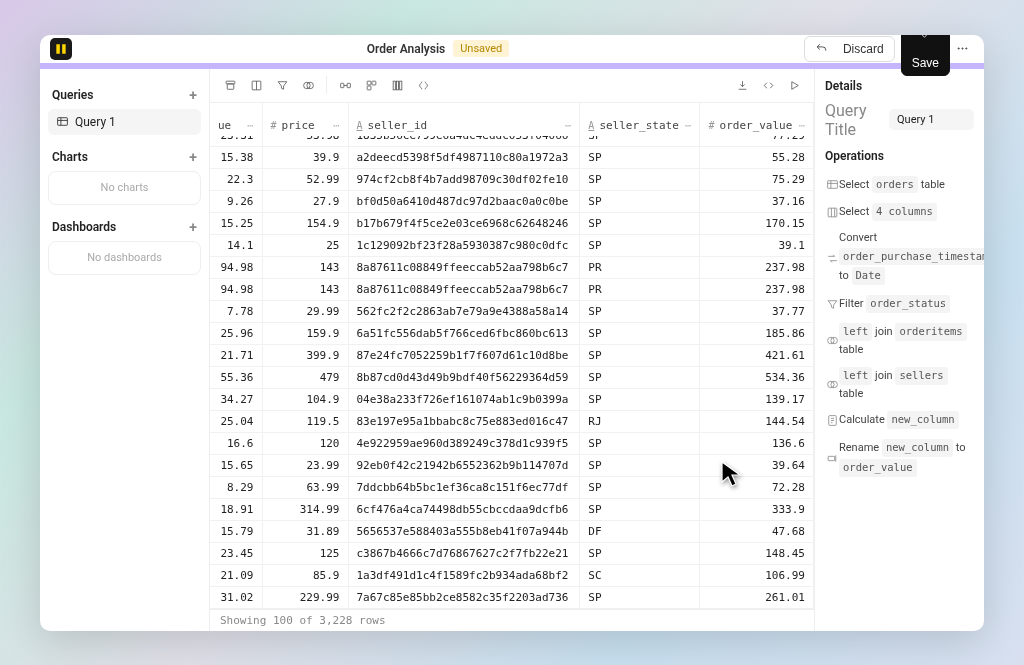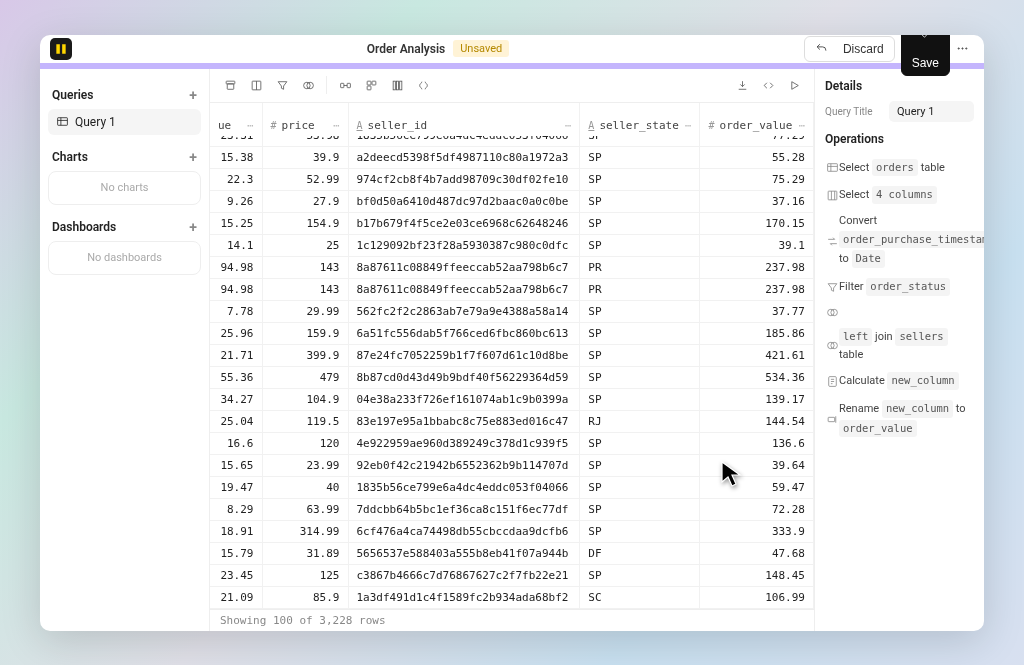--- a/index.html
+++ b/index.html
@@ -168,21 +168,21 @@
 
   
   .right {
     width: 170px;
     border-left: 1px solid #eee;
     padding: 10px 10px;
     overflow-y: auto;
   }
   .rp-head { font-weight: 600; font-size: 12px; margin-bottom: 8px; }
   .field-row { display: flex; align-items: center; gap: 8px; margin-bottom: 10px; }
-  .field-label { color: #888; font-size: 10px; width: 56px; }
+  .field-label { color: #888; font-size: 16px; width: 56px; }
   .field-value {
     flex: 1;
     background: #f5f5f5;
     border-radius: 5px;
     padding: 4px 8px;
     font-size: 11px;
   }
   .op-list { margin-top: 6px; }
   .op-item {
     display: flex; align-items: center; 
@@ -519,27 +519,20 @@
                 <td class="num">136.6</td>
               </tr>
               <tr>
                 <td class="num">15.65</td>
                 <td class="num">23.99</td>
                 <td>92eb0f42c21942b6552362b9b114707d</td>
                 <td>SP</td>
                 <td class="num">39.64</td>
               </tr>
               <tr>
-                <td class="num">19.47</td>
-                <td class="num">40</td>
-                <td>1835b56ce799e6a4dc4eddc053f04066</td>
-                <td>SP</td>
-                <td class="num">59.47</td>
-              </tr>
-              <tr>
                 <td class="num">8.29</td>
                 <td class="num">63.99</td>
                 <td>7ddcbb64b5bc1ef36ca8c151f6ec77df</td>
                 <td>SP</td>
                 <td class="num">72.28</td>
               </tr>
               <tr>
                 <td class="num">18.91</td>
                 <td class="num">314.99</td>
                 <td>6cf476a4ca74498db55cbccdaa9dcfb6</td>
@@ -624,20 +617,21 @@
             </span>
             <span class="op-txt">Filter <code class="inline">order_status</code></span>
           </div>
           <div class="op-item">
             <span class="op-ico">
               <svg class="ico" viewBox="0 0 24 24">
                 <circle cx="9" cy="12" r="6"></circle>
                 <circle cx="15" cy="12" r="6"></circle>
               </svg>
             </span>
+            <span class="op-txt"><code class="inline">left</code> join <code class="inline">orderitems</code> table</span>
           </div>
           <div class="op-item">
             <span class="op-ico">
               <svg class="ico" viewBox="0 0 24 24">
                 <circle cx="9" cy="12" r="6"></circle>
                 <circle cx="15" cy="12" r="6"></circle>
               </svg>
             </span>
             <span class="op-txt"><code class="inline">left</code> join <code class="inline">sellers</code> table</span>
           </div>

